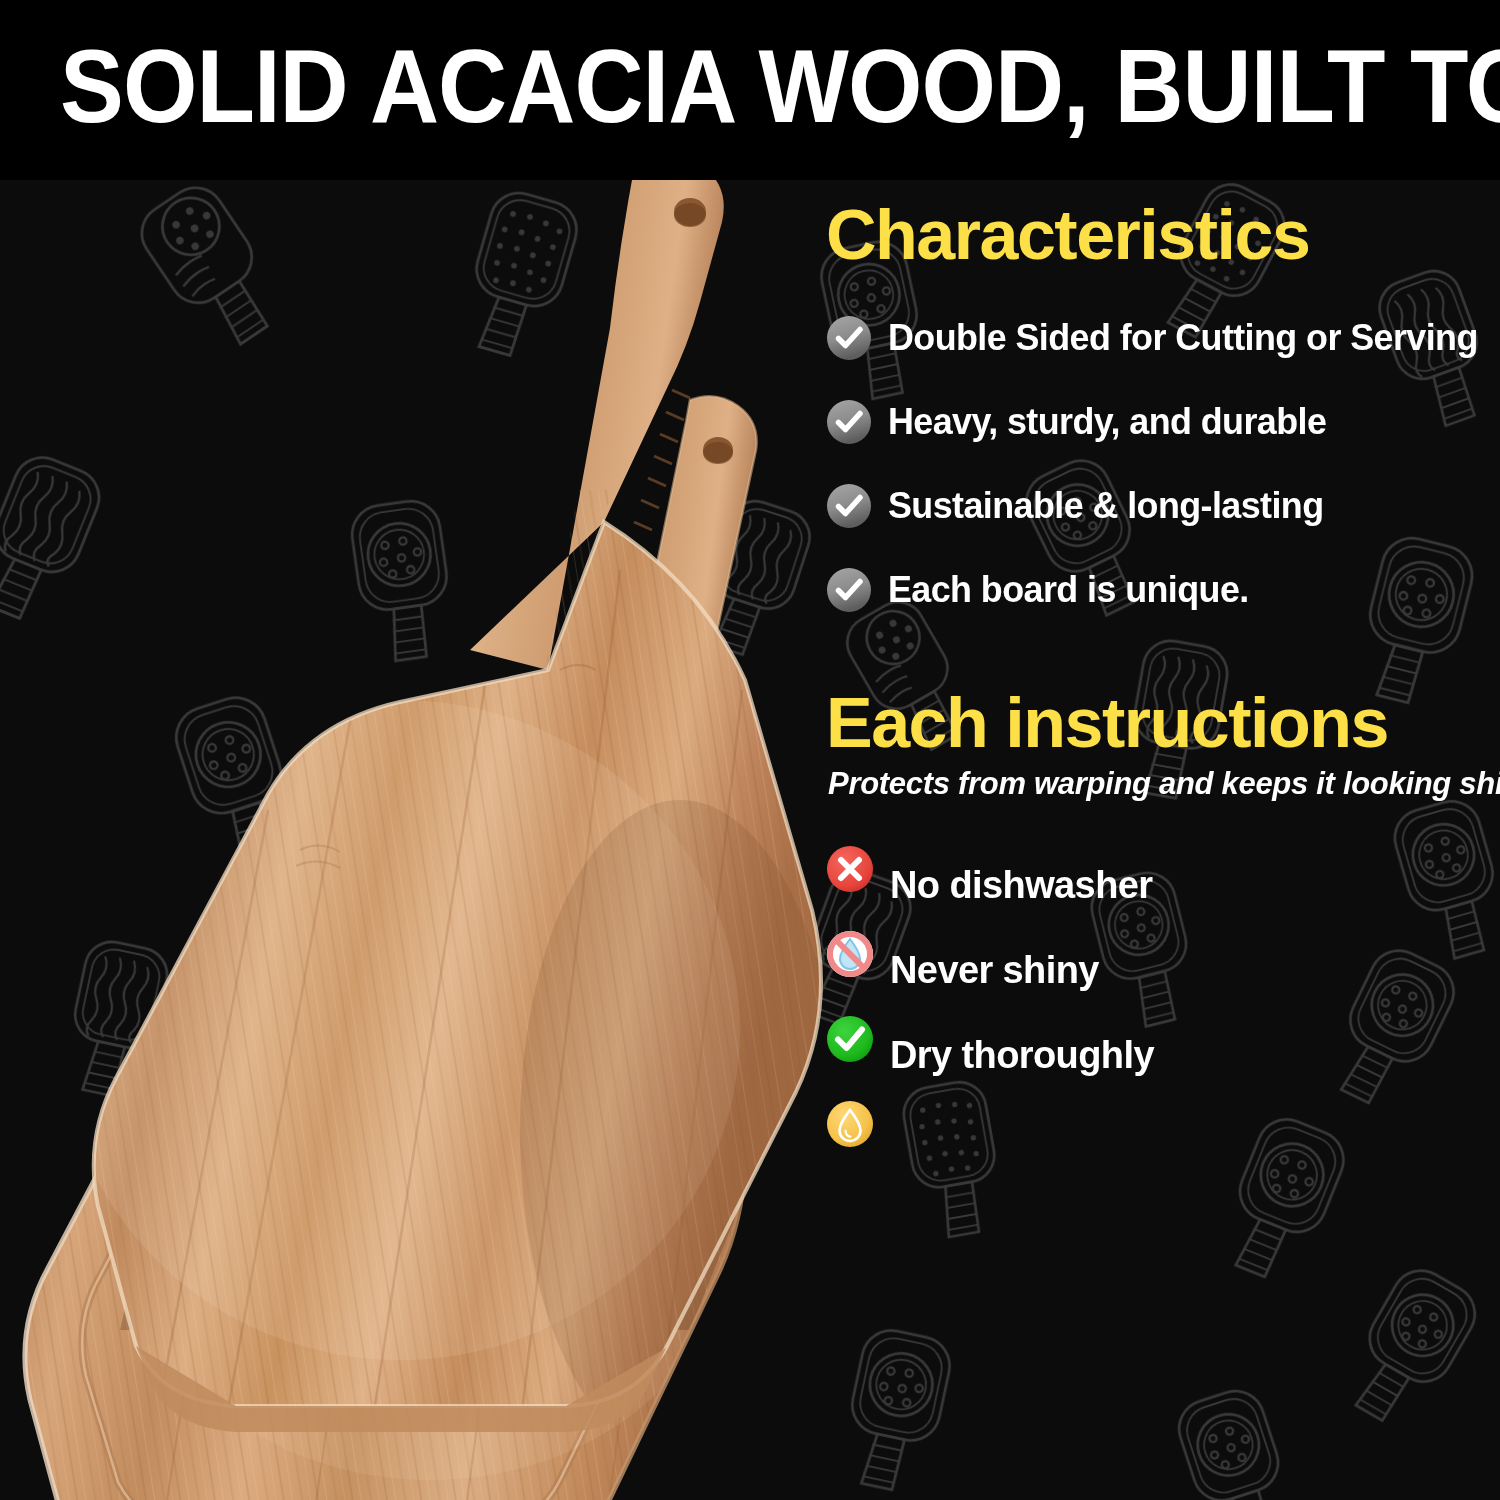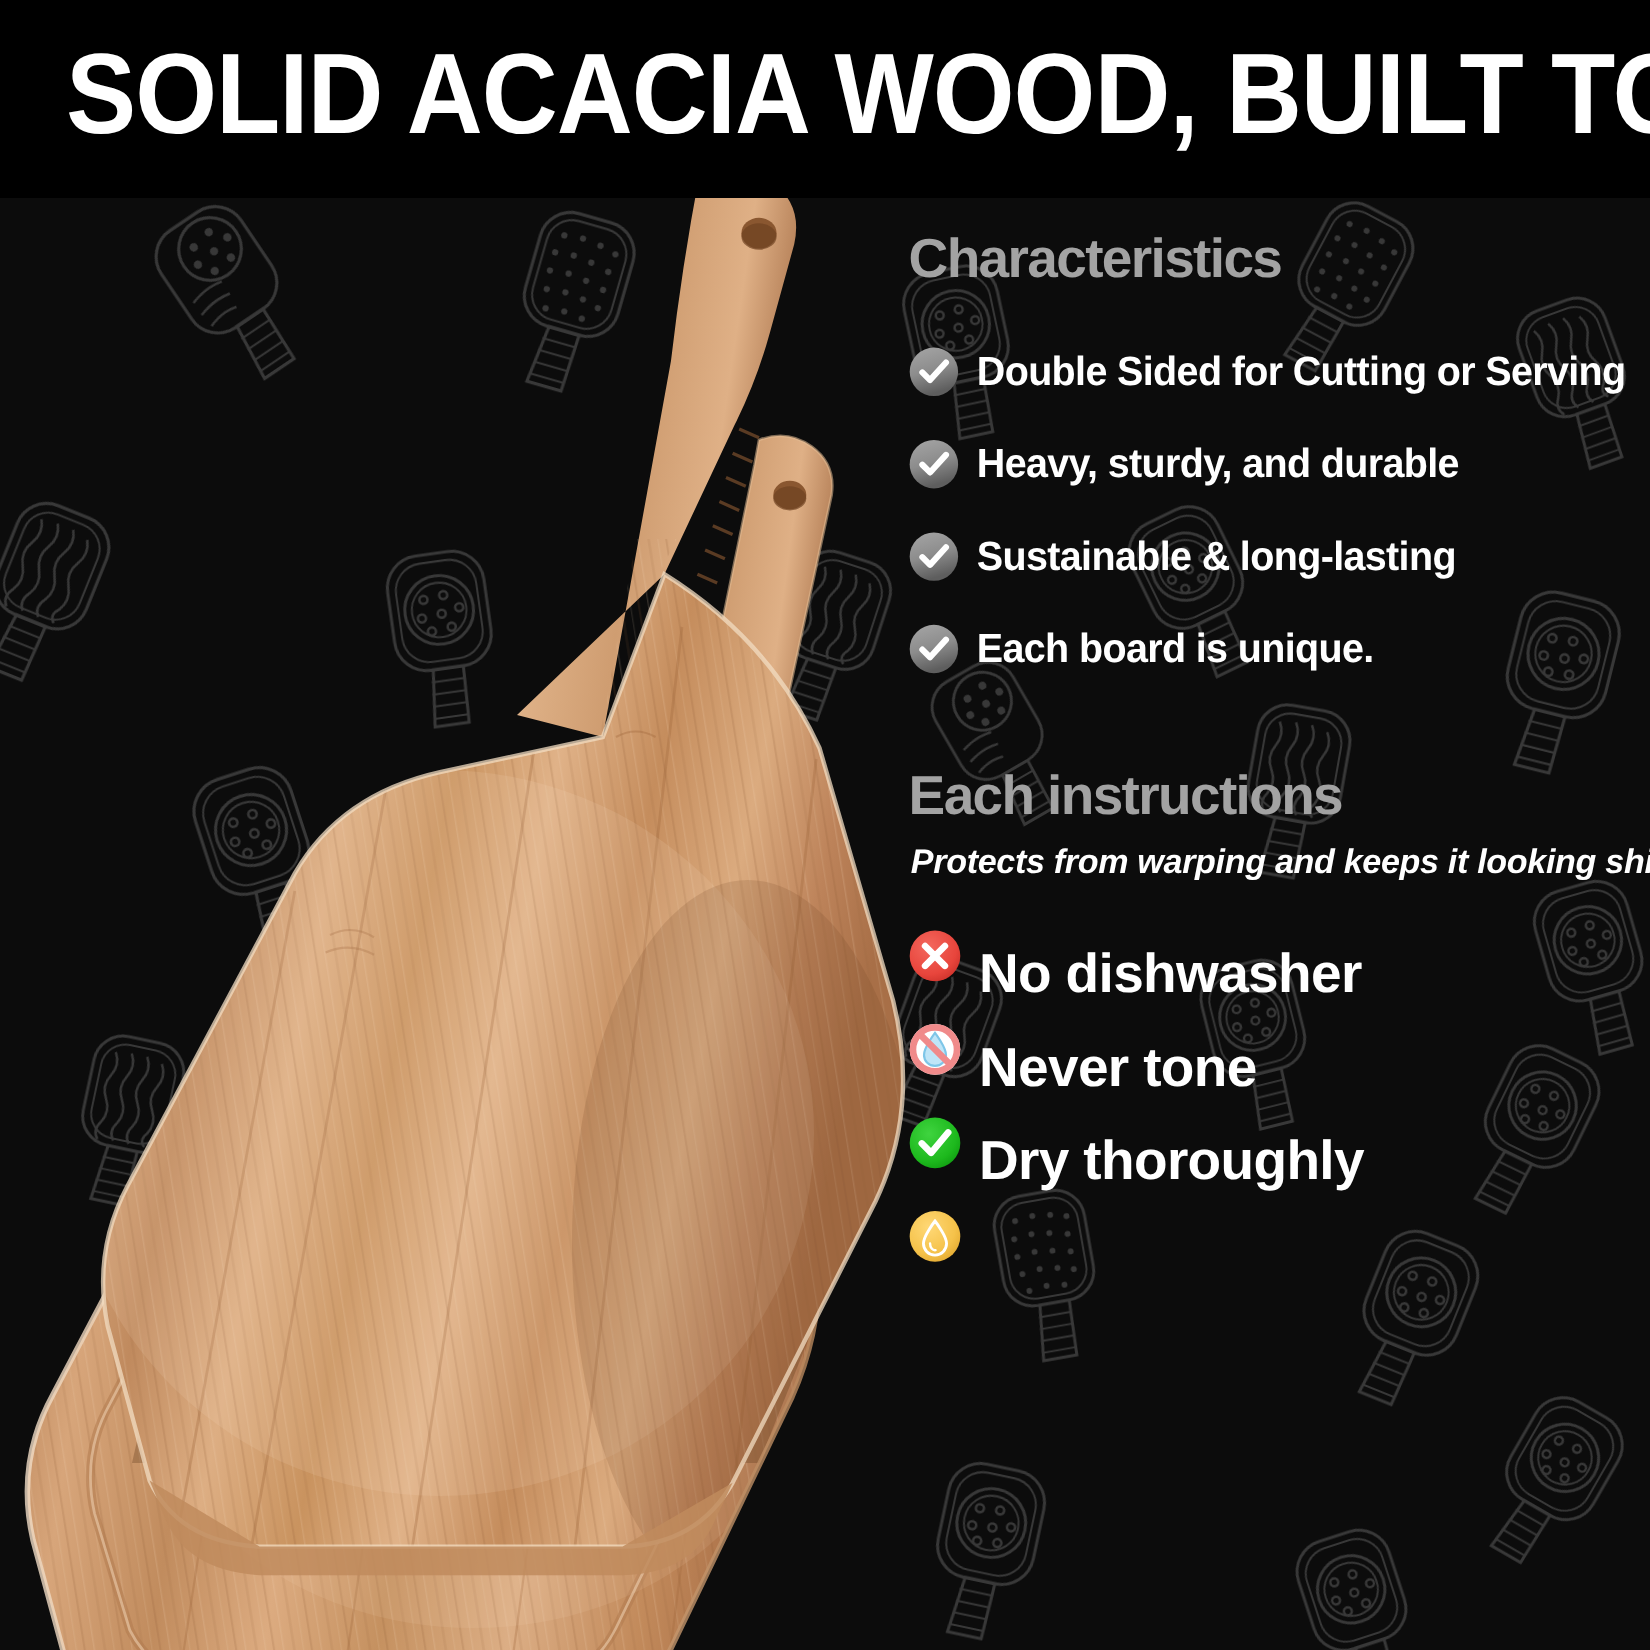--- a/index.html
+++ b/index.html
@@ -66,23 +66,23 @@
   
   #content-column {
     position: absolute;
     left: 826px;
     top: 196px;
     width: 660px;
     z-index: 30;
   }
 
   .section-heading {
-    color: #a3a3a3;
+    color: #fde047;
     font-weight: 700;
-    font-size: 50px;
+    font-size: 70px;
     line-height: 78px;
     letter-spacing: -1.5px;
     margin: 0;
     white-space: nowrap;
   }
   .section-sub {
     color: #ffffff;
     font-weight: 700;
     font-style: italic;
     font-size: 31px;
@@ -133,21 +133,21 @@
   .care-item .bullet-icon {
     flex: 0 0 auto;
     width: 48px;
     height: 48px;
     margin-right: 16px;
     position: relative;
   }
   .care-item .care-label {
     color: #ffffff;
     font-weight: 700;
-    font-size: 50px;
+    font-size: 38px;
     line-height: 42px;
     letter-spacing: -0.6px;
     white-space: nowrap;
     margin-top: 32px;
   }
 
   .char-block { margin-top: 0px; }
   .char-list-wrap { margin-top: 22px; }
   .care-block { margin-top: 52px; }
   .care-list-wrap { margin-top: 24px; }
@@ -595,21 +595,21 @@
           <li class="care-item">
             <span class="bullet-icon">
               <svg width="48" height="48" viewBox="0 0 48 48">
                 <circle cx="24" cy="24" r="23" fill="#ffffff"></circle>
                 <path d="M24 9 C24 9 14 22 14 29 a10 10 0 0 0 20 0 C34 22 24 9 24 9 Z" fill="#bfe5f7"></path>
                 <path d="M24 9 C24 9 14 22 14 29 a10 10 0 0 0 20 0 C34 22 24 9 24 9 Z" fill="none" stroke="#7ec6e8" stroke-width="2"></path>
                 <circle cx="24" cy="24" r="20" fill="none" stroke="#f08a8a" stroke-width="6"></circle>
                 <path d="M11 11 L37 37" stroke="#f08a8a" stroke-width="6" stroke-linecap="round"></path>
               </svg>
             </span>
-            <span class="care-label">Never tone</span>
+            <span class="care-label">Never shiny</span>
           </li>
 
           <li class="care-item">
             <span class="bullet-icon">
               <svg width="48" height="48" viewBox="0 0 48 48">
                 <defs>
                   <radialGradient id="ggreen" cx="0.38" cy="0.32" r="0.78">
                     <stop offset="0%" stop-color="#3fd43f"></stop>
                     <stop offset="70%" stop-color="#1db91d"></stop>
                     <stop offset="100%" stop-color="#0f9a10"></stop>

